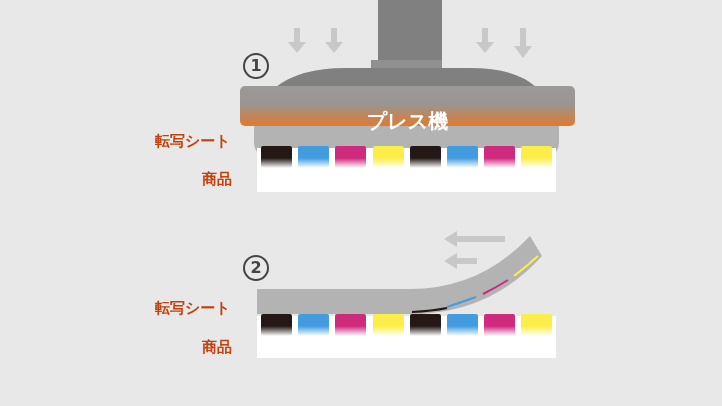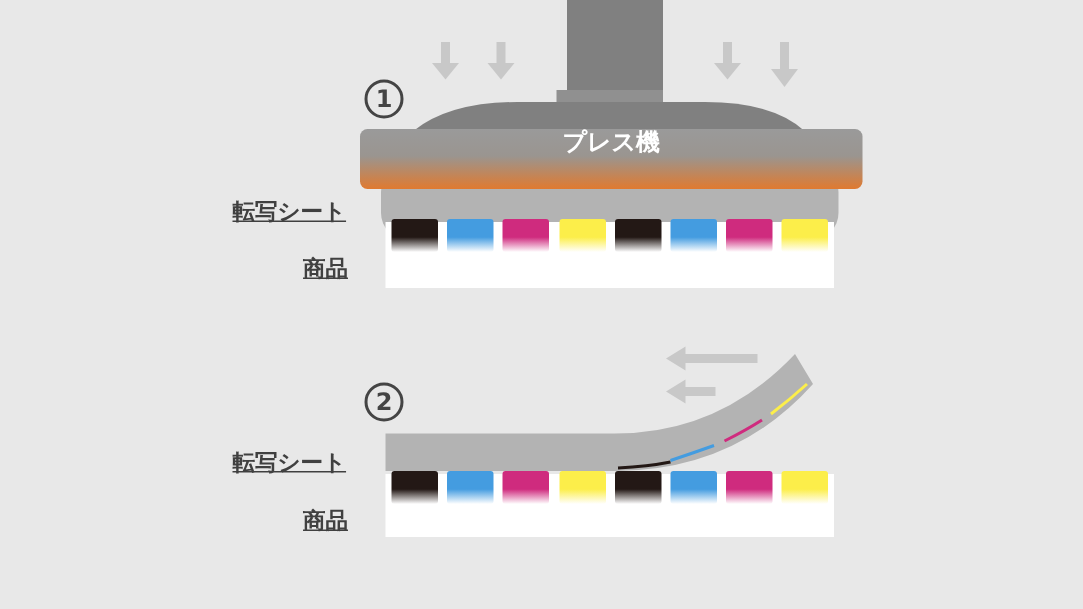--- a/index.html
+++ b/index.html
@@ -1,23 +1,23 @@
 <!DOCTYPE html>
 <html><head>
 <meta charset="utf-8">
 <style>
   html, body { margin: 0; padding: 0; }
   body { width: 722px; height: 406px; background: #e8e8e8; overflow: hidden; position: relative;
          font-family: "DejaVu Sans", "Liberation Sans", sans-serif; }
   svg.stage { position: absolute; left: 0; top: 0; }
-  .label { position: absolute; font-size: 15px; font-weight: bold; color: #404040; white-space: nowrap; text-decoration: underline; }
+  .label { position: absolute; font-size: 15px; font-weight: bold; color: #c2410c; white-space: nowrap; }
   .step { position: absolute; width: 26px; height: 26px; border: 2px solid #444; border-radius: 50%;
           box-sizing: border-box; font-size: 16px; font-weight: bold; color: #444; text-align: center; line-height: 22px; }
-  .press-label { position: absolute; left: 240px; top: 76px; width: 335px; height: 40px; text-align: center;
-                 line-height: 38px; color: #fff; font-size: 16px; font-weight: bold; }
+  .press-label { position: absolute; left: 240px; top: 102px; width: 335px; height: 40px; text-align: center;
+                 line-height: 38px; color: #fff; font-size: 20px; font-weight: bold; }
 </style>
 </head>
 <body>
 
 <svg class="stage" width="722" height="406" viewBox="0 0 722 406">
   <defs>
     <linearGradient id="plateGrad" x1="0" y1="0" x2="0" y2="1">
       <stop offset="0" stop-color="#9a9a9a"></stop>
       <stop offset="0.45" stop-color="#9a9590"></stop>
       <stop offset="1" stop-color="#e07a30"></stop>

